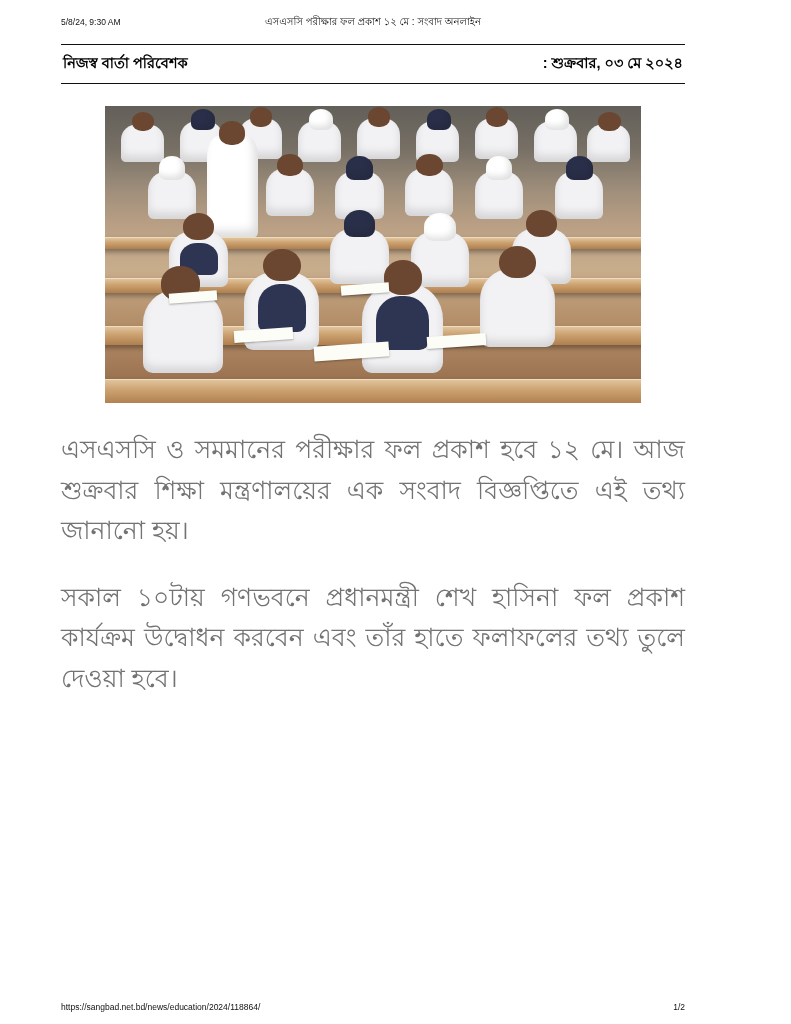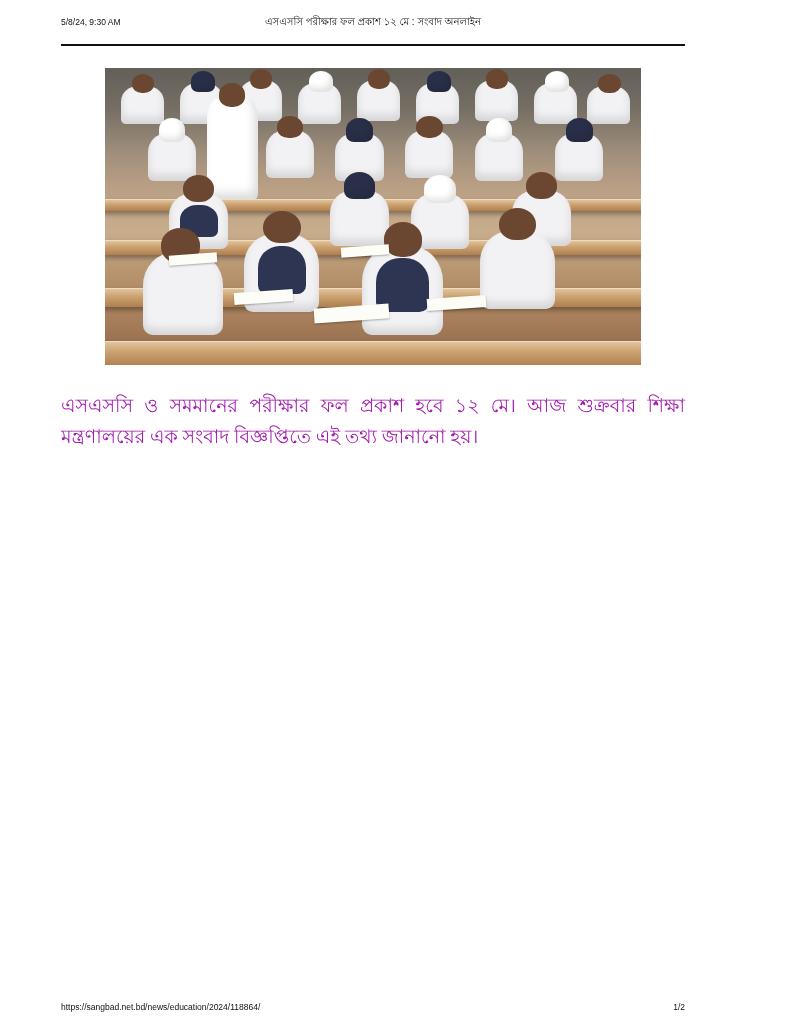--- a/index.html
+++ b/index.html
@@ -135,26 +135,25 @@
   .hijab.dark { background: #2a2f49; }
   .teacher {
     position: absolute;
     background: #ffffff;
     border-radius: 22% 22% 6% 6%;
     box-shadow: inset -4px -6px 10px rgba(0,0,0,0.14);
   }
   
   .body-copy {
     margin-top: 26px;
-    font-size: 19px;
+    font-size: 25px;
     line-height: 1.62;
     text-align: justify;
     text-justify: inter-word;
-    color: #a21caf;
-    font-family: Liberation Serif, serif;
+    color: #737373;
   }
   .body-copy p { margin: 0 0 26px 0; }
   .body-copy p.last-block { margin-bottom: 0; }
   .tail-copy {
     position: absolute;
     left: 34px;
     right: 34px;
     bottom: 48px;
     font-size: 19px;
     line-height: 1.62;
@@ -182,20 +181,24 @@
 <div class="page">
 
   <div class="print-header">
     <div class="ph-date">5/8/24, 9:30 AM</div>
     <div class="ph-title">এসএসসি পরীক্ষার ফল প্রকাশ ১২ মে : সংবাদ অনলাইন</div>
     <div class="ph-spacer"></div>
   </div>
 
 
   <div class="rule"></div>
+  <div class="byline-row">
+    <div class="reporter">নিজস্ব বার্তা পরিবেশক</div>
+    <div class="dateline">: শুক্রবার, ০৩ মে ২০২৪</div>
+  </div>
   <div class="rule-bottom"></div>
 
   <figure class="figure">
     <div class="photo">
 
       <div class="desk d1"></div>
       <div class="desk d2"></div>
       <div class="desk d3"></div>
       <div class="desk d4"></div>
 
@@ -259,20 +262,21 @@
       <div class="papersheet" style="left:24%;top:75%;width:11%;height:4%;"></div>
       <div class="papersheet" style="left:39%;top:80%;width:14%;height:5%;"></div>
       <div class="papersheet" style="left:60%;top:77%;width:11%;height:4%;"></div>
       <div class="papersheet" style="left:12%;top:62.5%;width:9%;height:3.2%;"></div>
       <div class="papersheet" style="left:44%;top:60%;width:9%;height:3.2%;"></div>
     </div>
   </figure>
 
   <div class="body-copy">
     <p>এসএসসি ও সমমানের পরীক্ষার ফল প্রকাশ হবে ১২ মে। আজ শুক্রবার শিক্ষা মন্ত্রণালয়ের এক সংবাদ বিজ্ঞপ্তিতে এই তথ্য জানানো হয়।</p>
+    <p class="last-block">সকাল ১০টায় গণভবনে প্রধানমন্ত্রী শেখ হাসিনা ফল প্রকাশ কার্যক্রম উদ্বোধন করবেন এবং তাঁর হাতে ফলাফলের তথ্য তুলে দেওয়া হবে।</p>
   </div>
 
 
   <div class="print-footer">
     <div class="pf-url">https://sangbad.net.bd/news/education/2024/118864/</div>
     <div class="pf-page">1/2</div>
   </div>
 
 </div>
 

